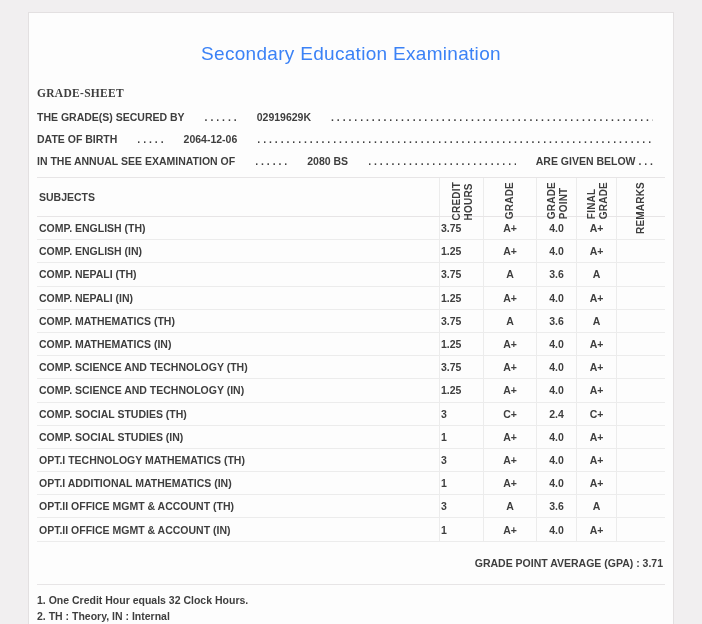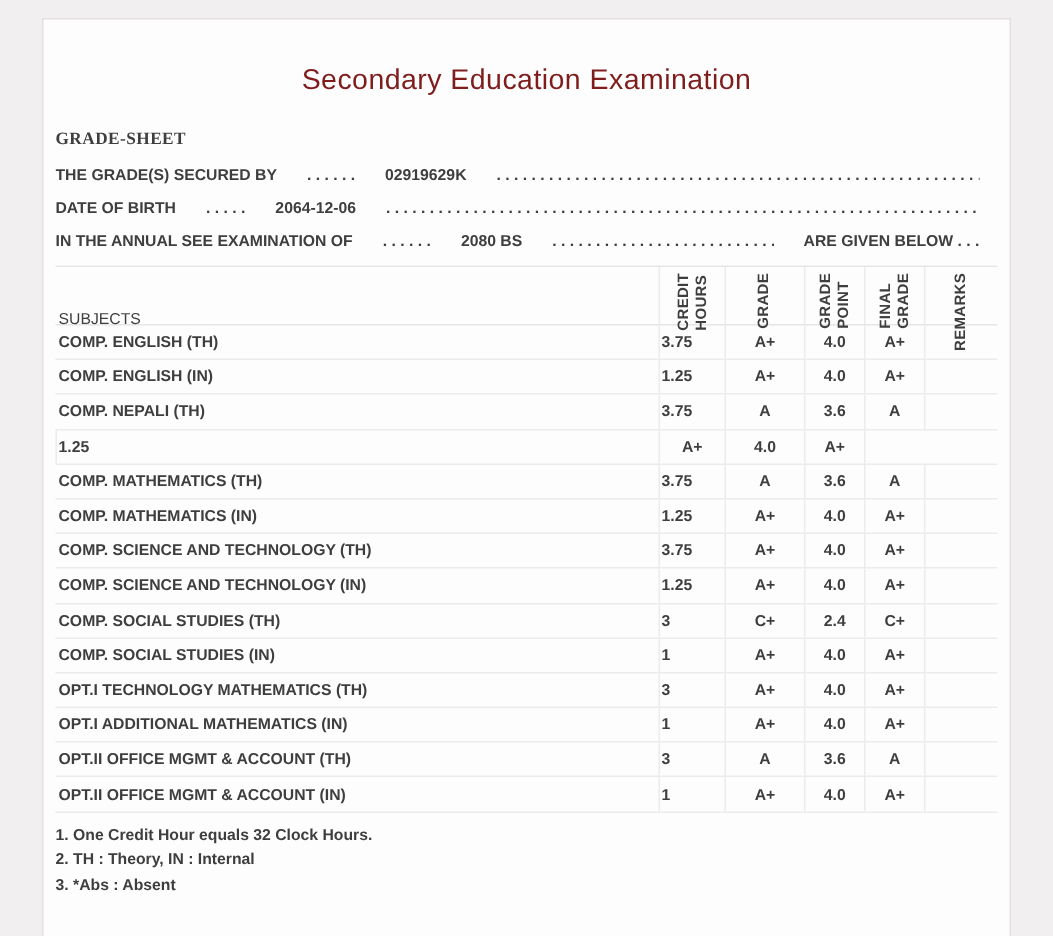--- a/index.html
+++ b/index.html
@@ -9,21 +9,21 @@
     font-family:"Liberation Sans","DejaVu Sans",sans-serif;
     color:#3e3e3e;
   }
   .card {
     position:absolute; left:28px; top:12px; width:646px; height:680px;
     background:#fdfdfd; border:1px solid #e3e0e1;
     padding:30px 8px 0 8px;
   }
   .title {
     text-align:center; font-size:19px; line-height:22px;
-    color:#7f1d1d; font-weight:400; letter-spacing:.3px;
+    color:#3b82f6; font-weight:400; letter-spacing:.3px;
   }
   .subtitle {
     text-align:left; font-size:11.5px; font-weight:700;
     margin-top:22px; line-height:13px; letter-spacing:.3px;font-family:Liberation Serif, serif;
   }
   .info { margin-top:6px; }
   .info-line {
     display:flex; align-items:center; column-gap:20px;
     height:22px; font-size:10.5px; font-weight:700;
     white-space:nowrap; overflow:hidden; padding-right:12px;
@@ -31,23 +31,23 @@
   .info-fill { flex:1 1 auto; overflow:hidden; white-space:nowrap; }
   .info-suffix { flex:0 0 auto; }
 
   
   .gtable { margin-top:5px; }
   .thead {
     position:relative; height:40px;
     border-top:1px solid #e7e5e6; border-bottom:1px solid #e7e5e6;
   }
   .subjects-h {
-    position:absolute; left:0; top:16px; height:100%; width:402px;
+    position:absolute; left:0; top:0; height:100%; width:402px;
     display:flex; align-items:center; padding-left:2px;
-    font-size:10.5px; font-weight:400;
+    font-size:10.5px; font-weight:700;
   }
   .vcell { position:absolute; top:0; height:100%; border-left:1px solid #ececec; }
   .vc1 { left:402px; width:44px; }
   .vc2 { left:446px; width:53px; }
   .vc3 { left:499px; width:40px; }
   .vc4 { left:539px; width:40px; }
   .vc5 { left:579px; right:0; }
   .vlabel {
     position:absolute; top:4px; left:50%;
     display:inline-block; white-space:pre-line;
@@ -145,20 +145,21 @@
         </div>
         <div class="grow">
           <div class="gcell subj">COMP. NEPALI (TH)</div>
           <div class="gcell ch">3.75</div>
           <div class="gcell ctr">A</div>
           <div class="gcell ctr">3.6</div>
           <div class="gcell ctr">A</div>
           <div class="gcell rem"></div>
         </div>
         <div class="grow">
+          <div class="gcell subj">COMP. NEPALI (IN)</div>
           <div class="gcell ch">1.25</div>
           <div class="gcell ctr">A+</div>
           <div class="gcell ctr">4.0</div>
           <div class="gcell ctr">A+</div>
           <div class="gcell rem"></div>
         </div>
         <div class="grow">
           <div class="gcell subj">COMP. MATHEMATICS (TH)</div>
           <div class="gcell ch">3.75</div>
           <div class="gcell ctr">A</div>
@@ -234,20 +235,23 @@
           <div class="gcell subj">OPT.II OFFICE MGMT &amp; ACCOUNT (IN)</div>
           <div class="gcell ch">1</div>
           <div class="gcell ctr">A+</div>
           <div class="gcell ctr">4.0</div>
           <div class="gcell ctr">A+</div>
           <div class="gcell rem"></div>
         </div>
       </div>
   </div>
 
+  <div class="gpa-row">
+    <span>GRADE POINT AVERAGE (GPA) : 3.71</span>
+  </div>
 
   <div class="notes">
     <div class="note-item">1. One Credit Hour equals 32 Clock Hours.</div>
     <div class="note-item">2. TH : Theory, IN : Internal</div>
     <div class="note-item">3. *Abs : Absent</div>
   </div>
 
 </div>
 
 </body></html>

